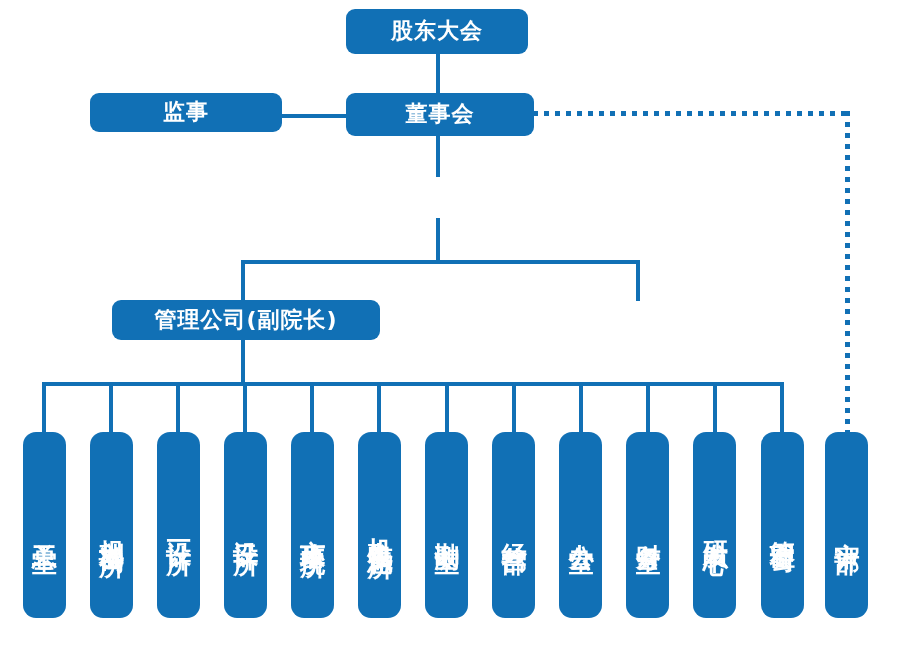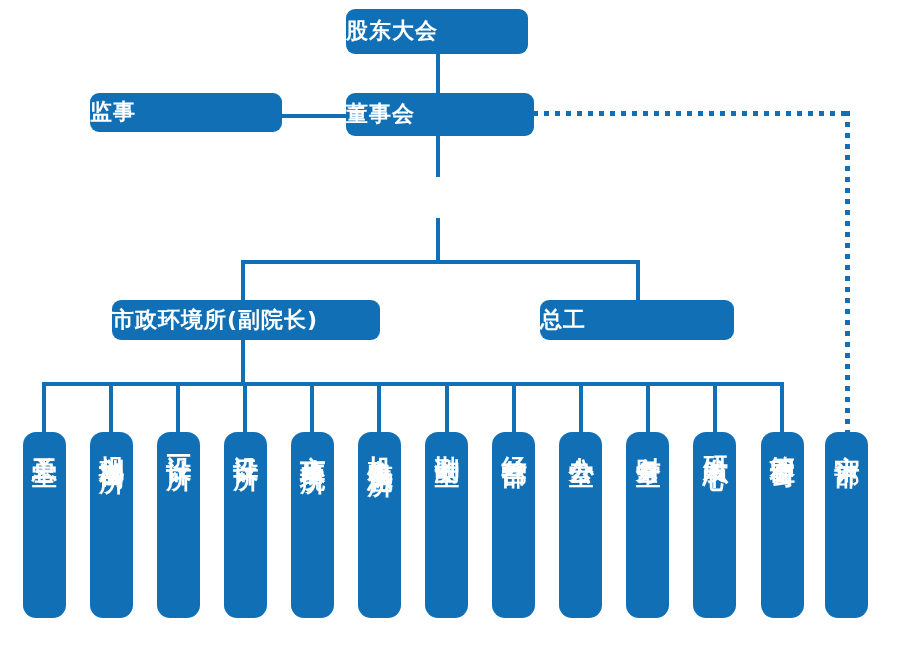--- a/index.html
+++ b/index.html
@@ -44,21 +44,21 @@
   }
 
   
   .node {
     position: absolute;
     background: #1170B5;
     color: #ffffff;
     box-sizing: border-box;
     display: flex;
     align-items: center;
-    justify-content: flex-start;
+    justify-content: center;
     font-weight: bold;
     letter-spacing: 1px;
     line-height: 1.12;
     user-select: none;
   }
 
   .node.horiz {
     border-radius: 9px;
     font-size: 22px;
   }
@@ -122,26 +122,23 @@
   <div class="node horiz" style="left:90px; top:93px; width:192px; height:39px;">
     <span class="label">监事</span>
   </div>
 
   <div class="node horiz" style="left:346px; top:93px; width:188px; height:43px;">
     <span class="label">董事会</span>
   </div>
 
 
   <div class="node horiz" style="left:112px; top:300px; width:268px; height:40px;">
-    <span class="label">市政环境所(副院长)</span>
+    <span class="label">管理公司(副院长)</span>
   </div>
 
-  <div class="node horiz" style="left:540px; top:300px; width:194px; height:40px;">
-    <span class="label">总工</span>
-  </div>
 
   <div id="department-boxes">
       <div class="node vert" style="left: 22.5px; top: 432px; width: 43px; height: 186px;">
         <span class="label">总工室</span>
       </div>
       <div class="node vert" style="left: 89.5909px; top: 432px; width: 43px; height: 186px;">
         <span class="label">规划咨询所</span>
       </div>
       <div class="node vert" style="left: 156.682px; top: 432px; width: 43px; height: 186px;">
         <span class="label">设计一所</span>

